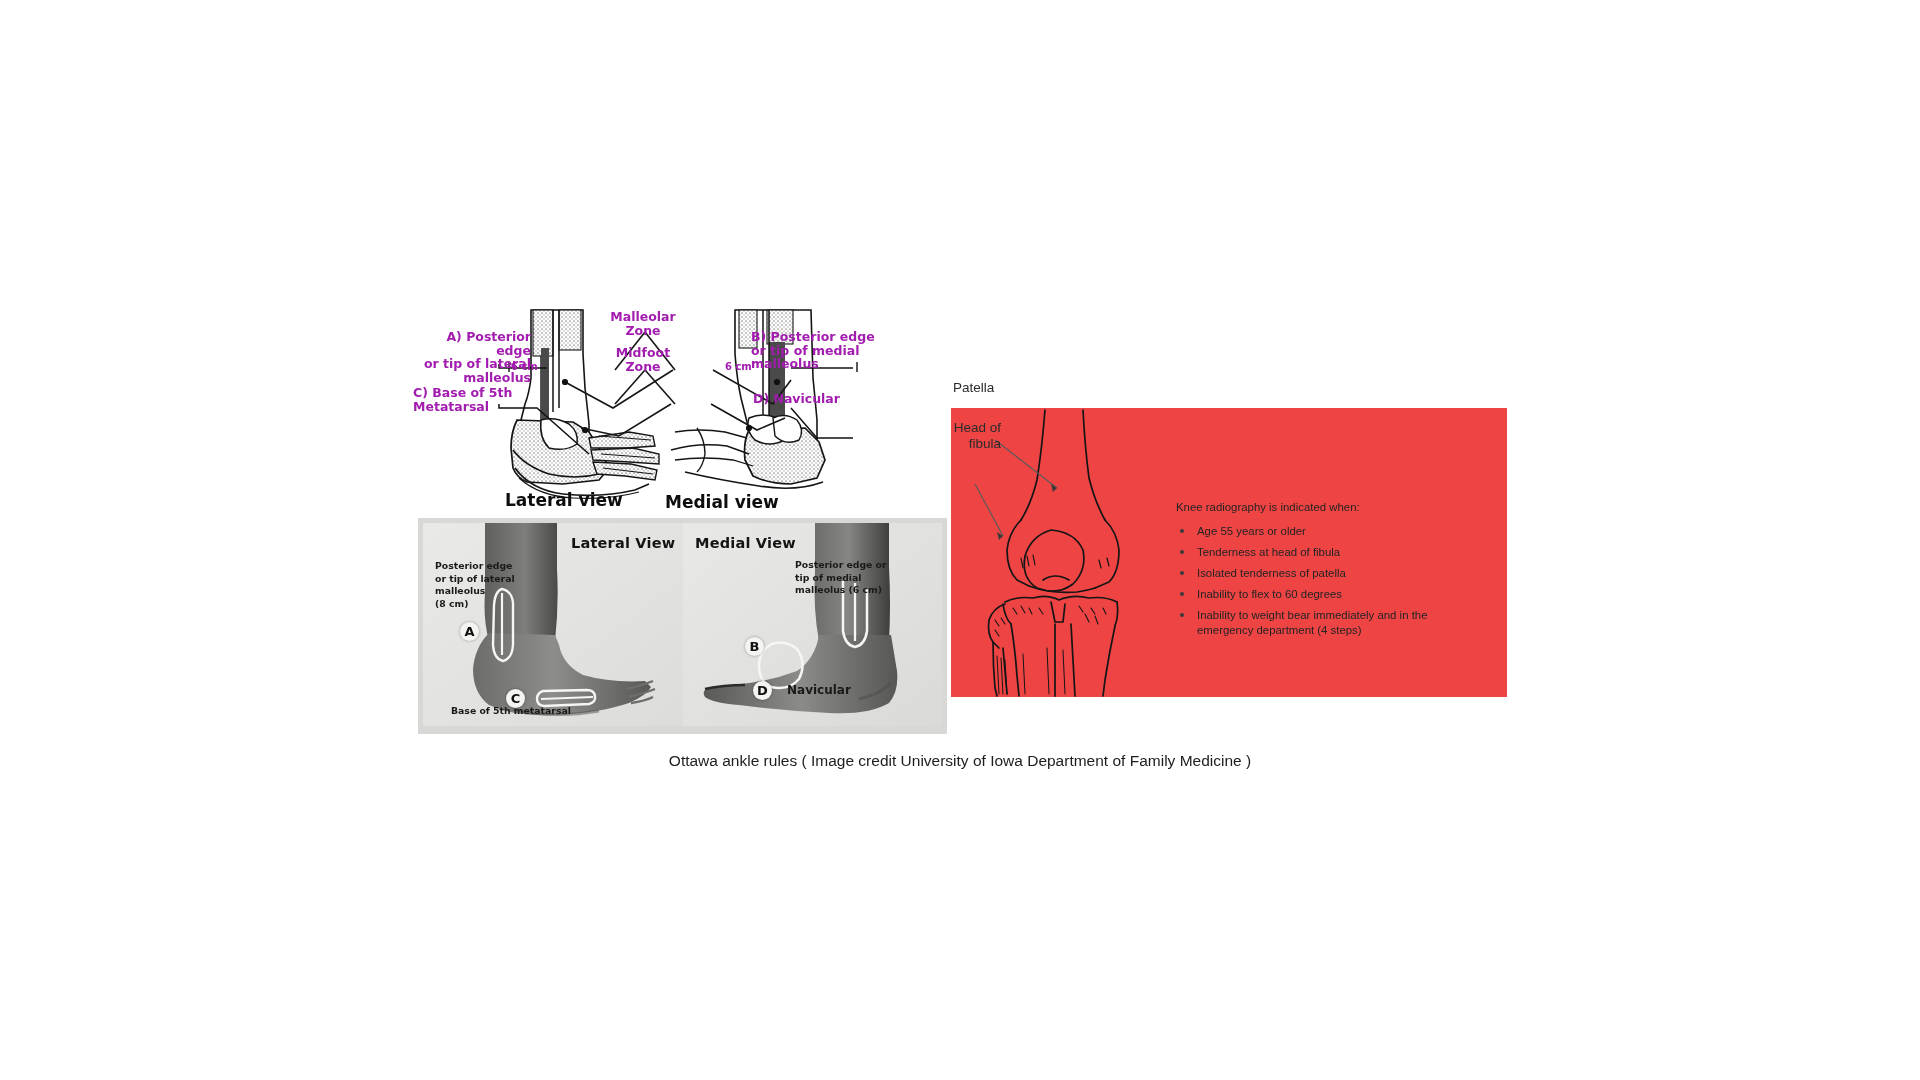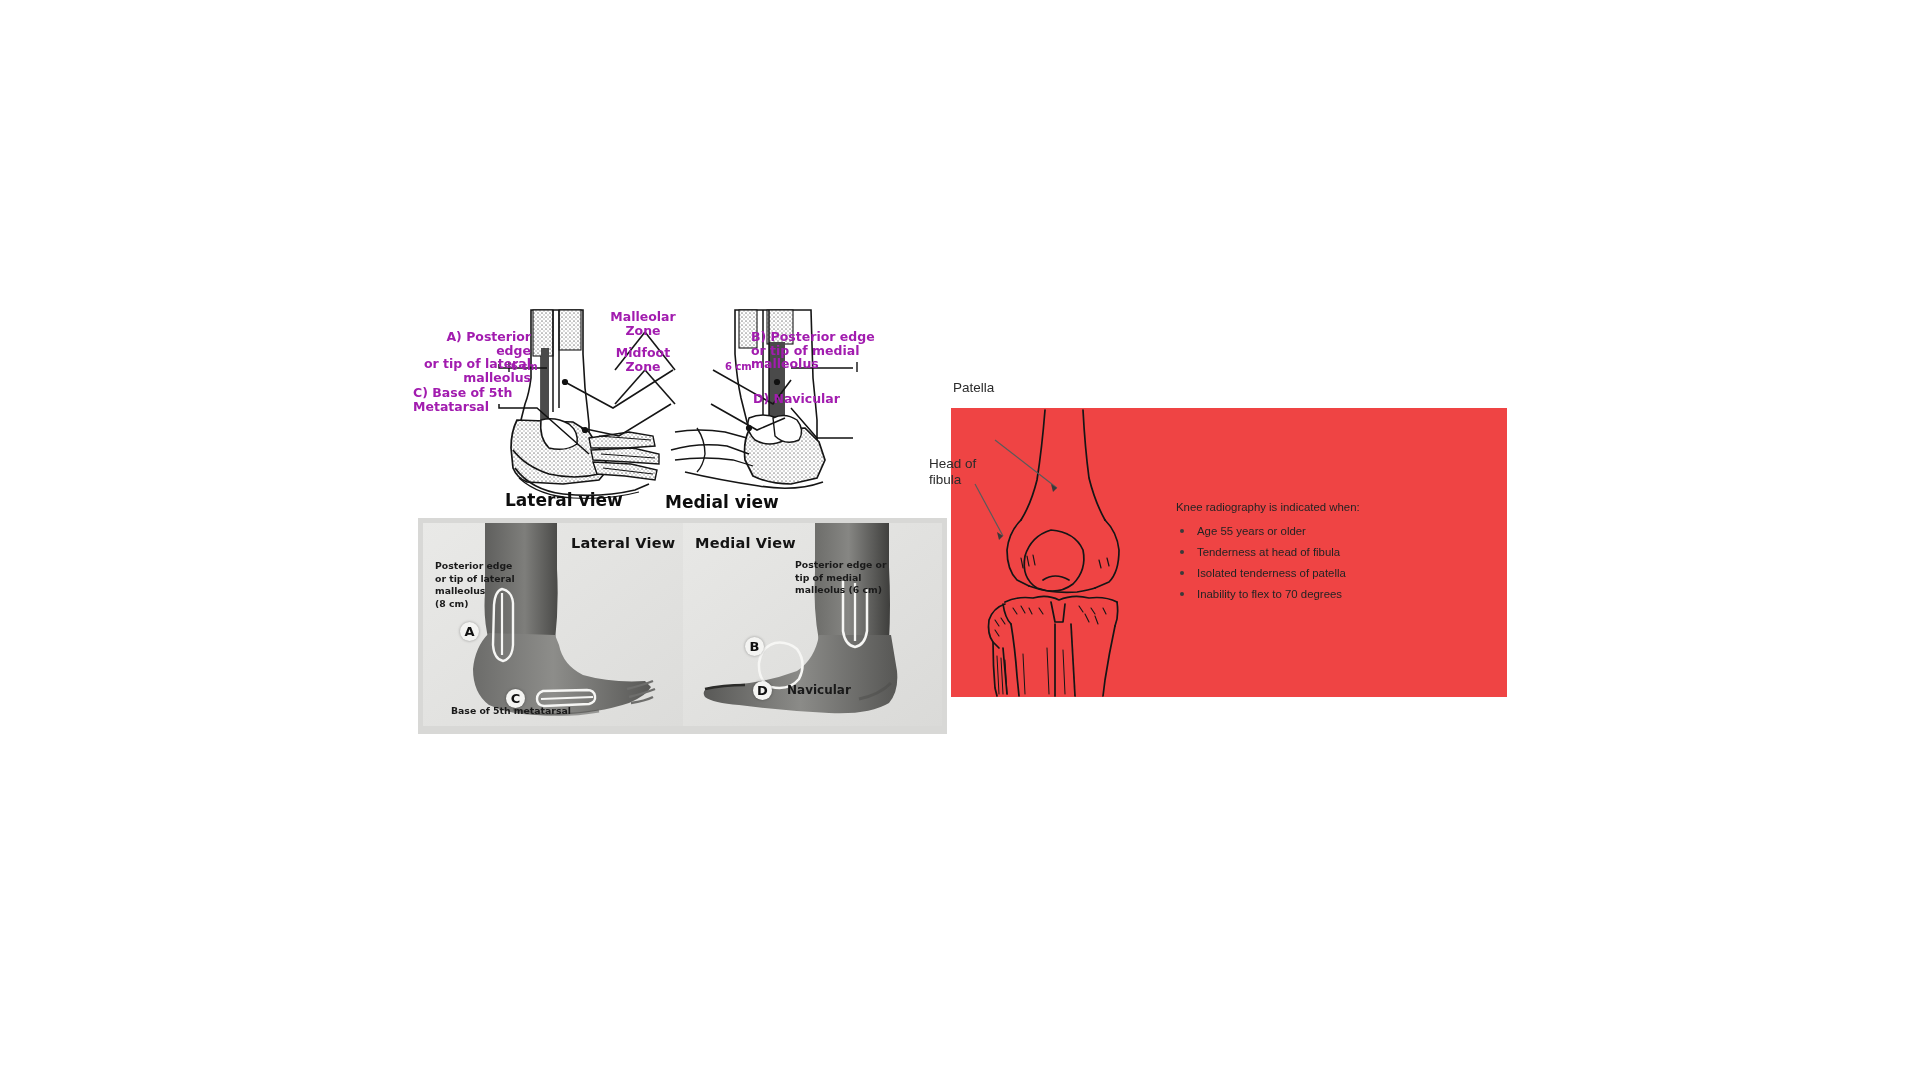--- a/index.html
+++ b/index.html
@@ -157,21 +157,21 @@
 
   .klabel {
     position: absolute;
     font-family: "Liberation Sans", sans-serif;
     font-size: 13.5px;
     line-height: 16px;
     color: #2b2b2b;
     white-space: pre-line;
   }
   #kl-patella { left: -6px; top: -28px; }
-  #kl-fibula  { left: -30px; top: 12px; text-align: left; width: 72px; margin-top: 36px; }
+  #kl-fibula  { left: -30px; top: 12px; text-align: right; width: 72px; }
 
   .knee-text {
     position: absolute;
     left: 225px;
     top: 92px;
     width: 300px;
     font-family: "Liberation Sans", sans-serif;
     font-size: 11.4px;
     color: #232323;
   }
@@ -495,19 +495,23 @@
       <div class="klabel" id="kl-fibula">Head of
 fibula</div>
     </div>
 
     <div class="knee-text">
       <p class="intro">Knee radiography is indicated when:</p>
       <ul>
         <li>Age 55 years or older</li>
         <li>Tenderness at head of fibula</li>
         <li>Isolated tenderness of patella</li>
-        <li>Inability to flex to 70 degrees</li>
+        <li>Inability to flex to 60 degrees</li>
+        <li>Inability to weight bear immediately and in the emergency department (4 steps)</li>
       </ul>
     </div>
   </div>
 
+  <div class="caption">
+    <span>Ottawa ankle rules ( Image credit University of Iowa Department of Family Medicine )</span>
+  </div>
 
 </div>
 
 </body></html>

